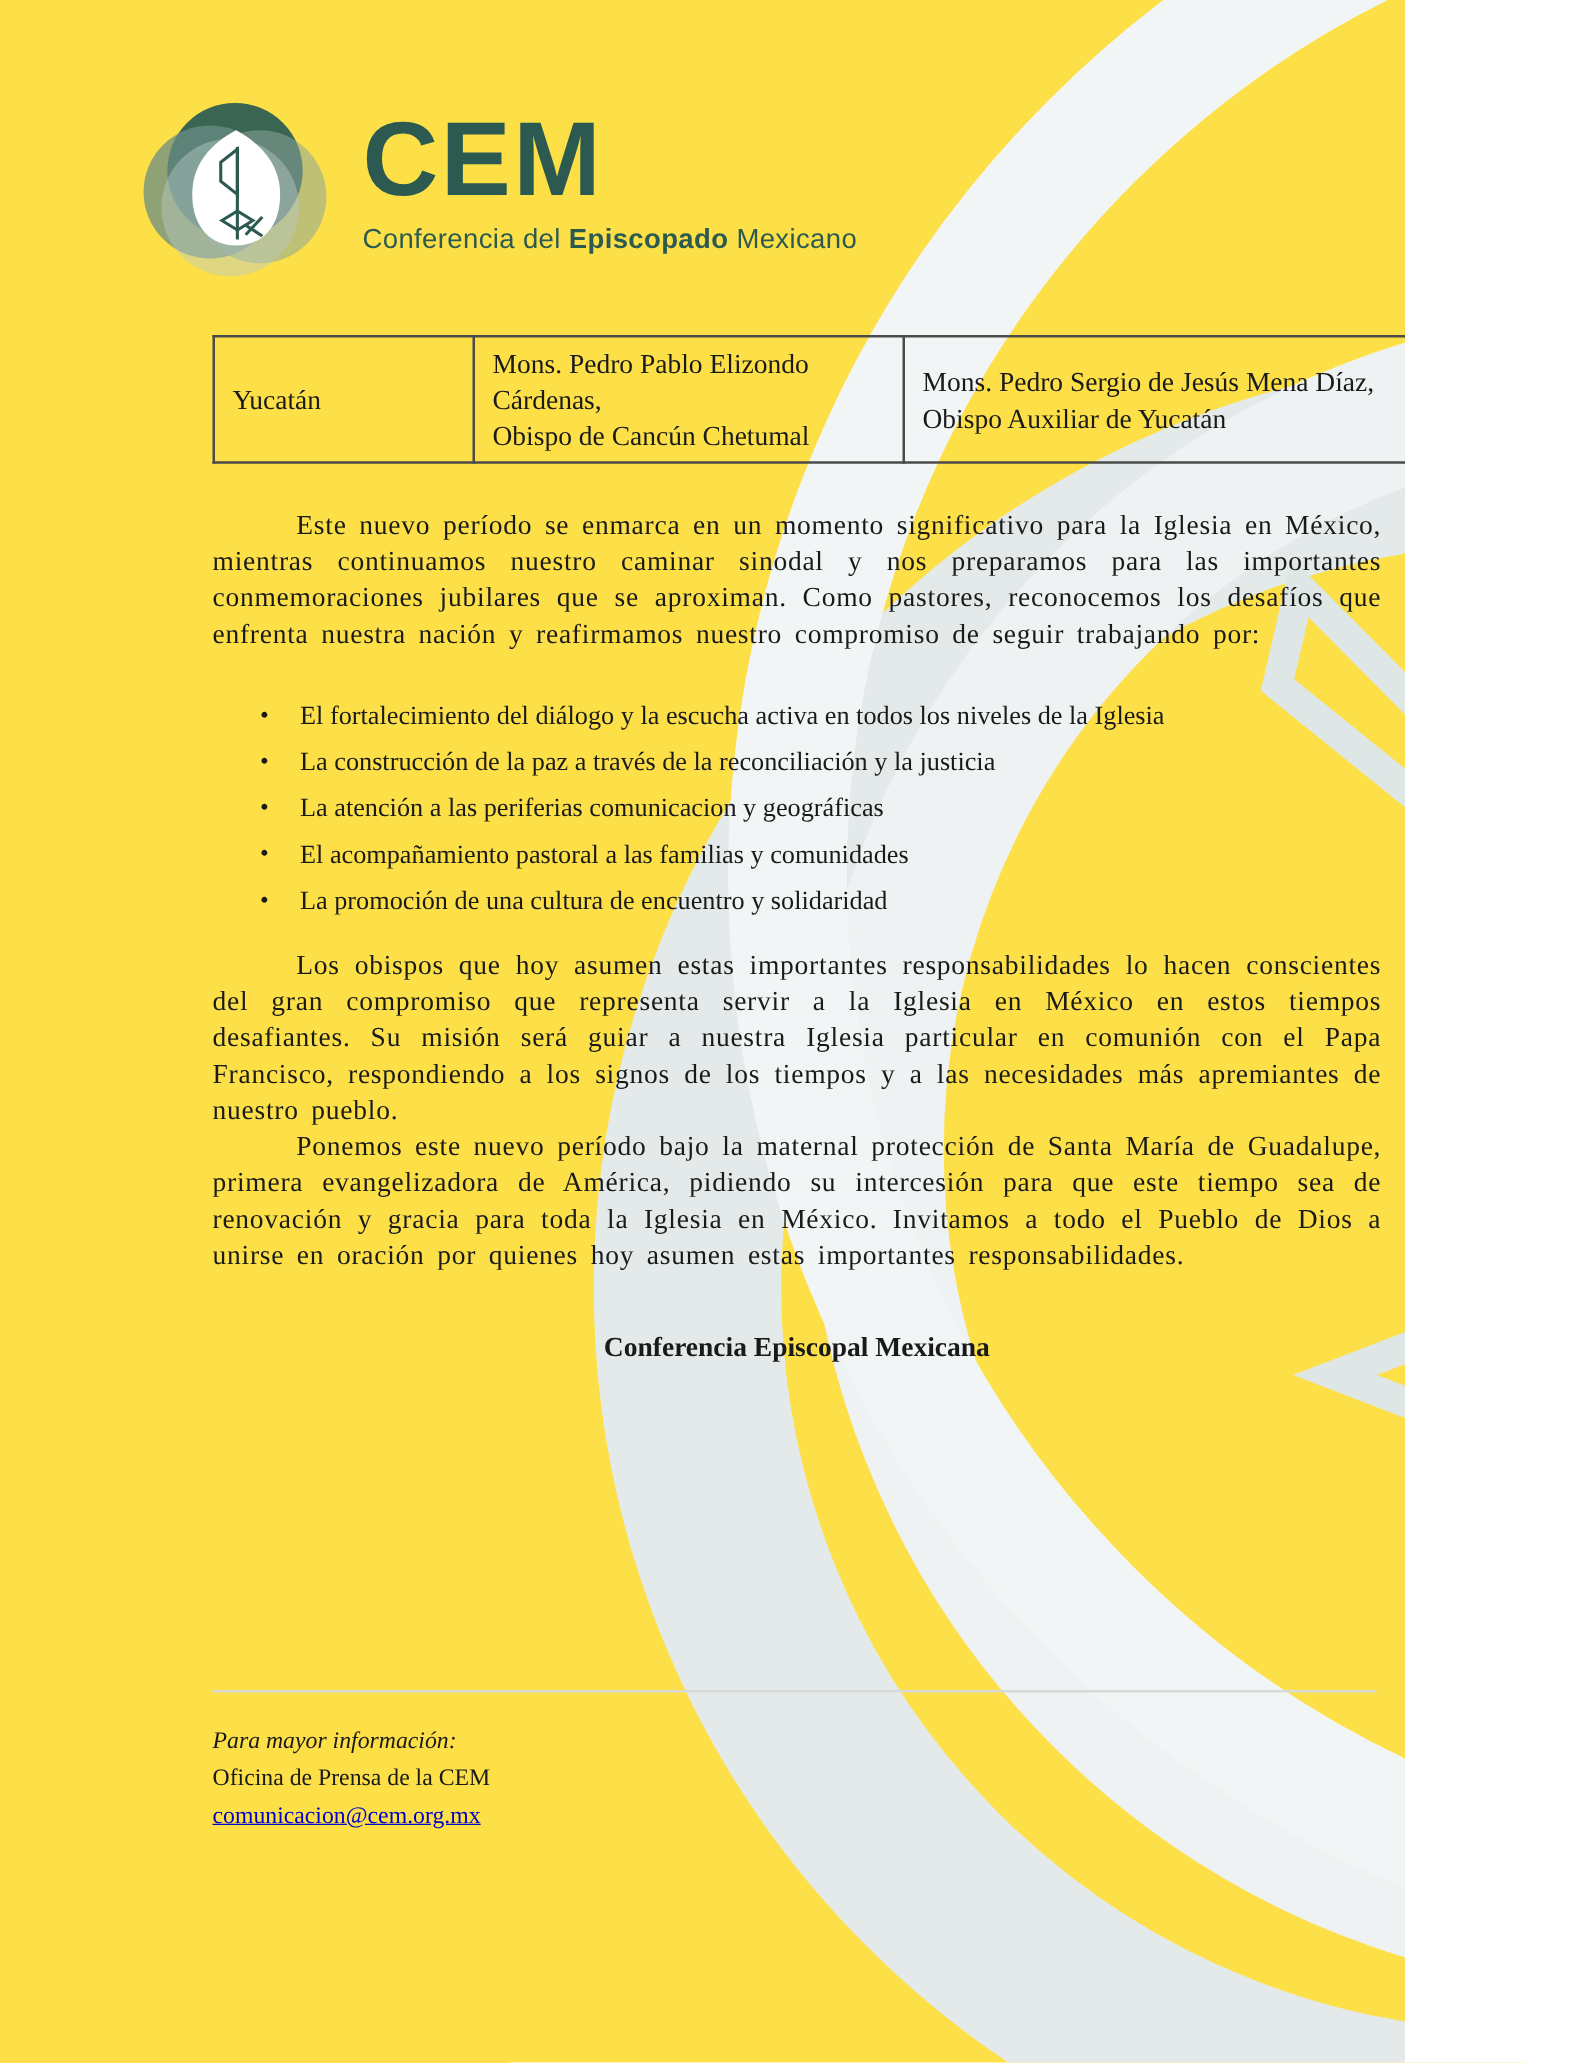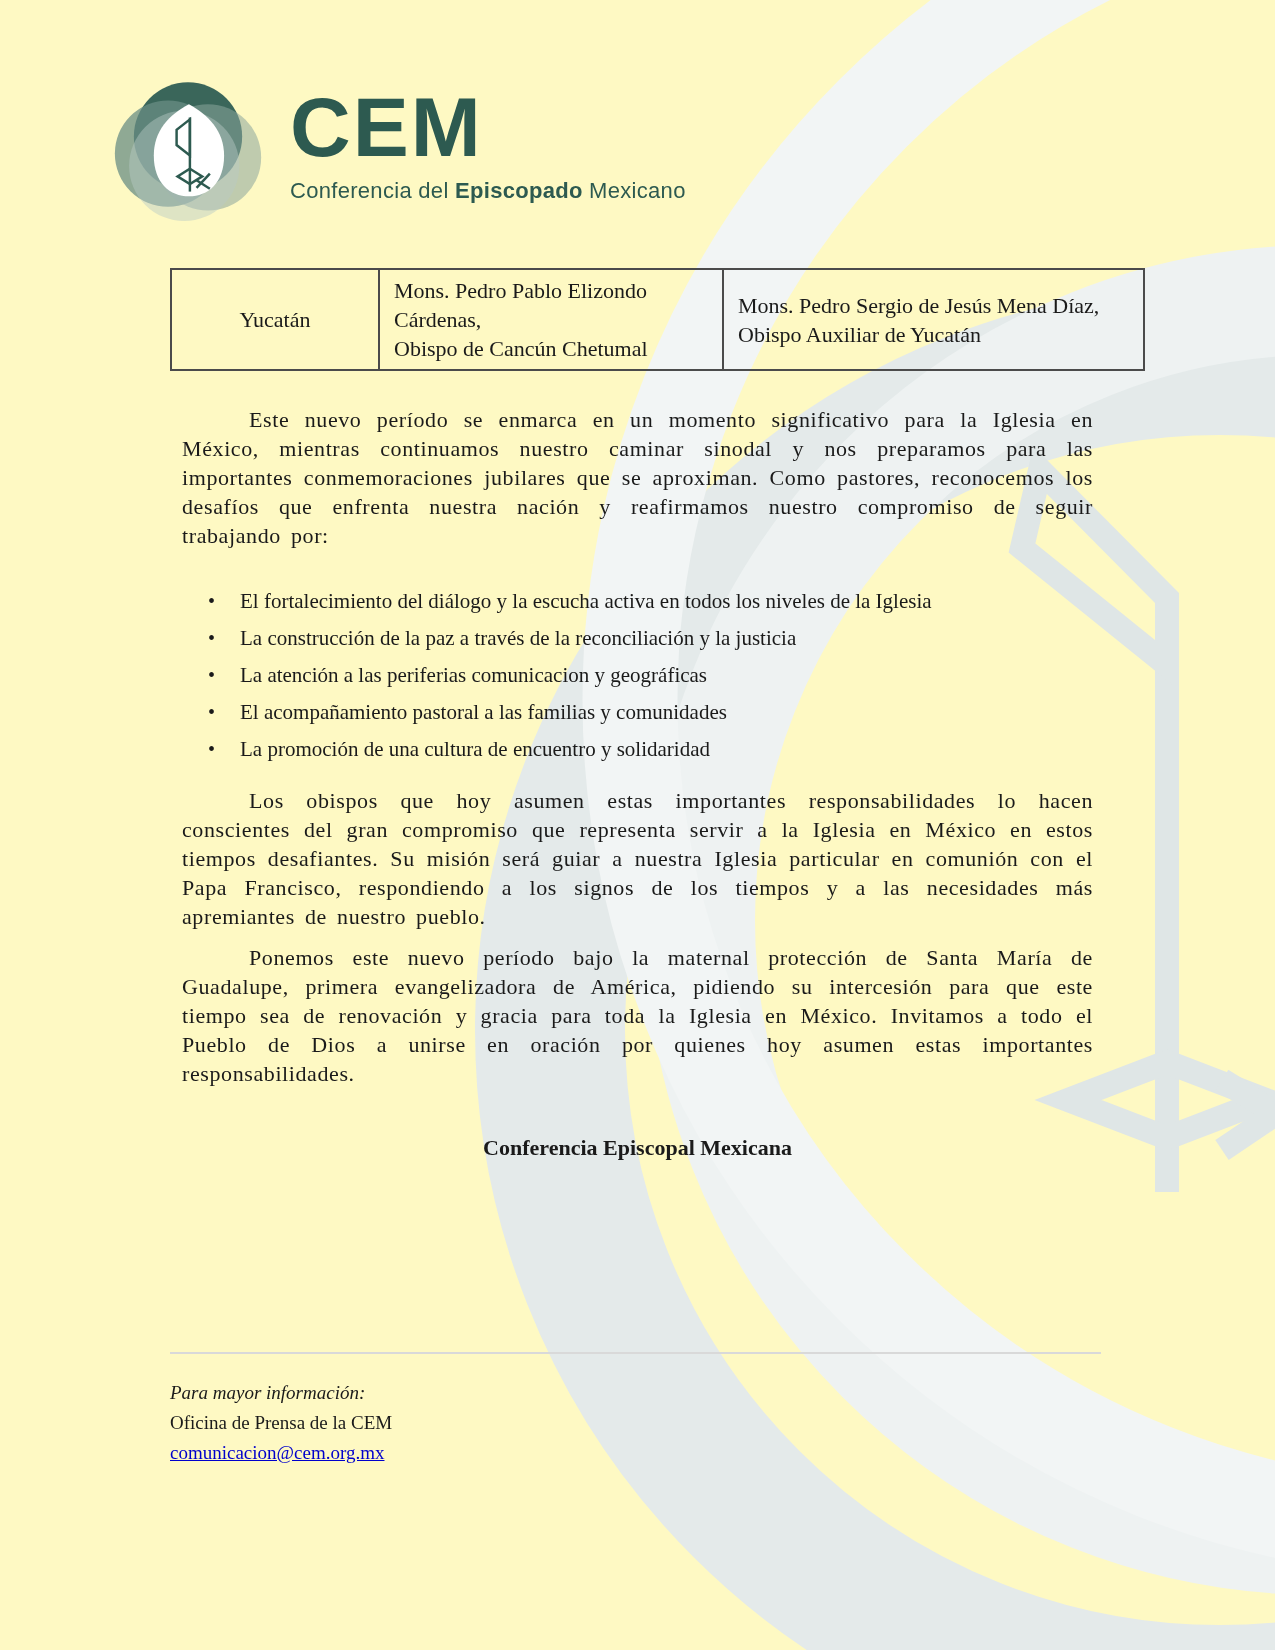--- a/index.html
+++ b/index.html
@@ -1,18 +1,18 @@
 <!DOCTYPE html>
 <html lang="es" style="--brand-color: #2d5a50; --text-color: #1a1a1a; --link-color: #0000cc; --divider-color: #d9d9d9; --watermark-color: #e4eaea;"><head>
 <meta charset="utf-8">
 <style>
   html,body { margin:0; padding:0; background:#fff; }
   .page {
-    position:relative; width:1275px; height:1650px; overflow:hidden;
-    background:#fef9c3; color:var(--text-color,#1a1a1a);
+    position:relative; width:1124px; height:1650px; overflow:hidden;
+    background:#fde047; color:var(--text-color,#1a1a1a);
     font-family:"Liberation Serif", serif;
   }
   
   .watermark { position:absolute; top:0; left:0; width:1275px; height:1650px; z-index:0; }
 
   
   .header { position:absolute; top:70px; left:112px; display:flex; align-items:flex-start; z-index:1; }
   .logo-mark { width:152px; height:152px; flex:0 0 auto; }
   .logo-text { margin-left:26px; padding-top:18px; font-family:"Liberation Sans", sans-serif; color:var(--brand-color,#2d5a50); }
   .logo-acronym { font-weight:700; font-size:84px; line-height:78px; letter-spacing:2px; }
@@ -20,25 +20,25 @@
   .logo-tagline .bold { font-weight:700; }
 
   
   .doc { position:absolute; top:268px; left:170px; width:935px; z-index:1; font-size:22px; line-height:29px; }
 
   table.roster { border-collapse:collapse; table-layout:fixed; width:967px; }
   table.roster td {
     border:2px solid #4b4b4b; vertical-align:middle;
     padding:6px 14px; line-height:29px; font-size:22px;
   }
-  td.cell-region { width:178px; text-align:center; }
+  td.cell-region { width:178px; text-align:left; }
   td.cell-b1 { width:314px; }
   td.cell-b2 { width:391px; }
 
-  .para { text-align:justify; text-indent:67px; margin:12px; letter-spacing:0.6px; word-spacing:4px; }
+  .para { text-align:justify; text-indent:67px; margin:0; letter-spacing:0.6px; word-spacing:4px; }
   .para.first { margin-top:34px; }
   .para.second { margin-top:22px; }
 
   ul.points { list-style:none; margin:36px 0 0 0; padding:0; font-size:21px; }
   ul.points li { position:relative; padding-left:70px; line-height:30px; margin-bottom:7px; }
   ul.points li::before { content:"\2022"; position:absolute; left:38px; top:0; font-size:20px; }
 
   .quote { margin-top:34px; text-align:center; font-style:italic; font-size:21px; line-height:31px; letter-spacing:0.2px; }
   .quote .ref { font-style:normal; }
 

